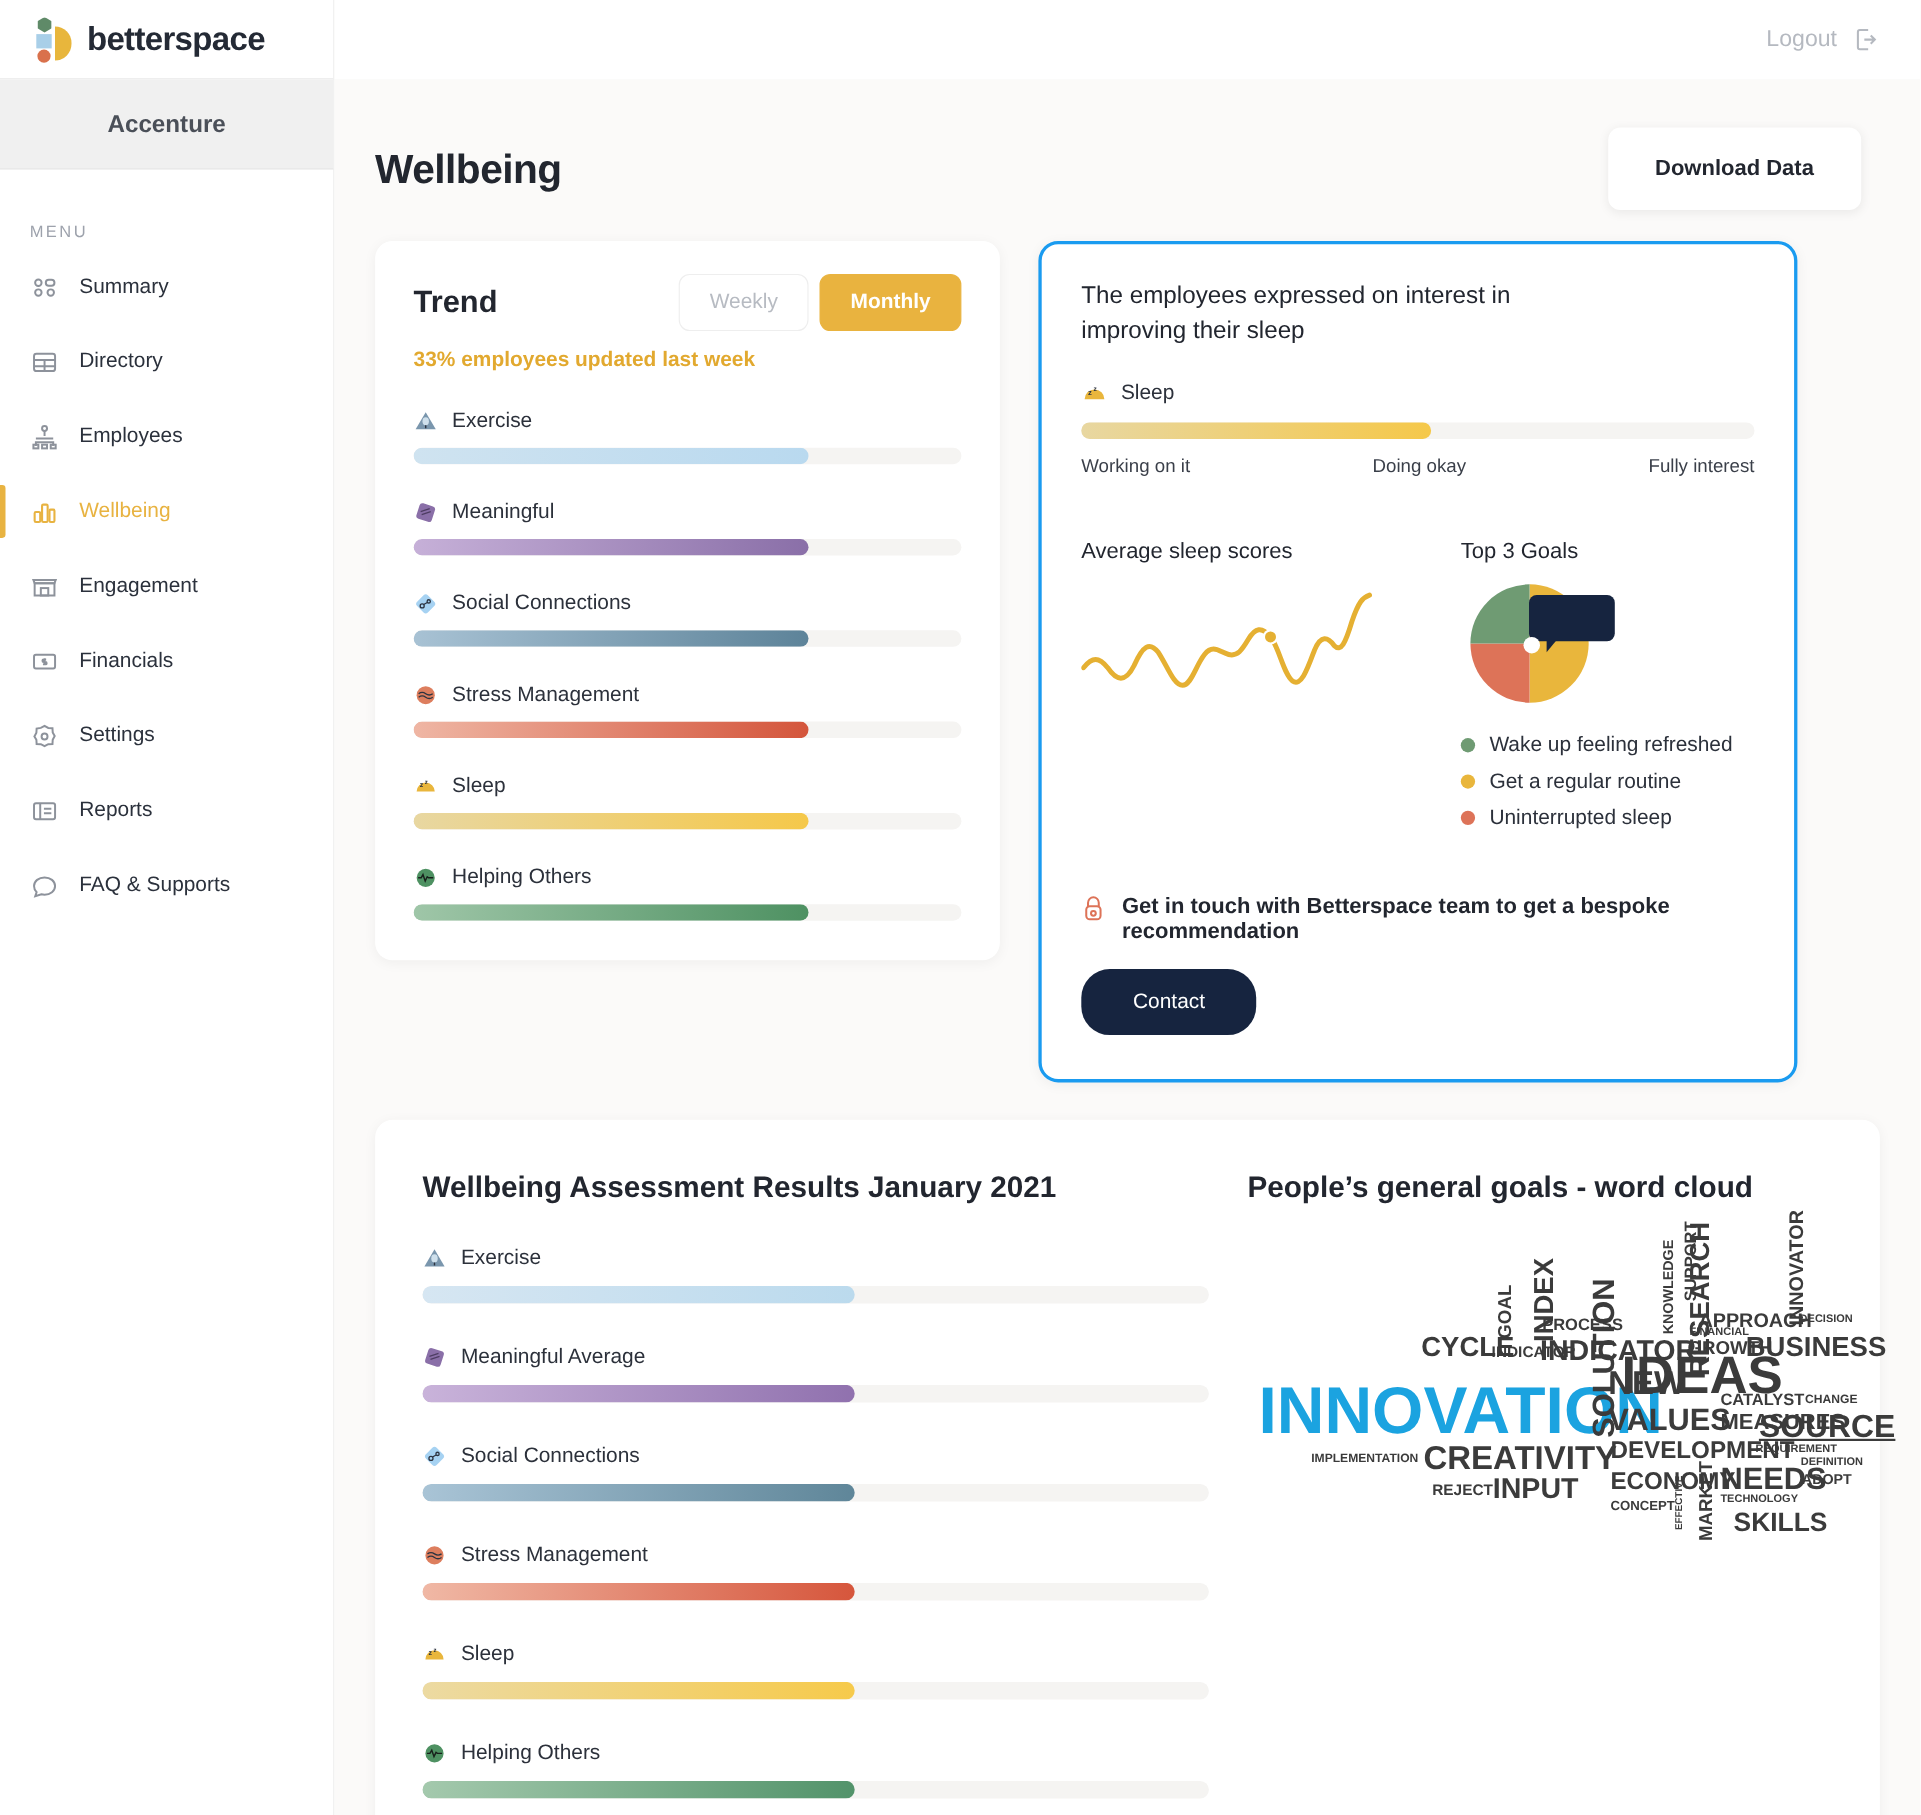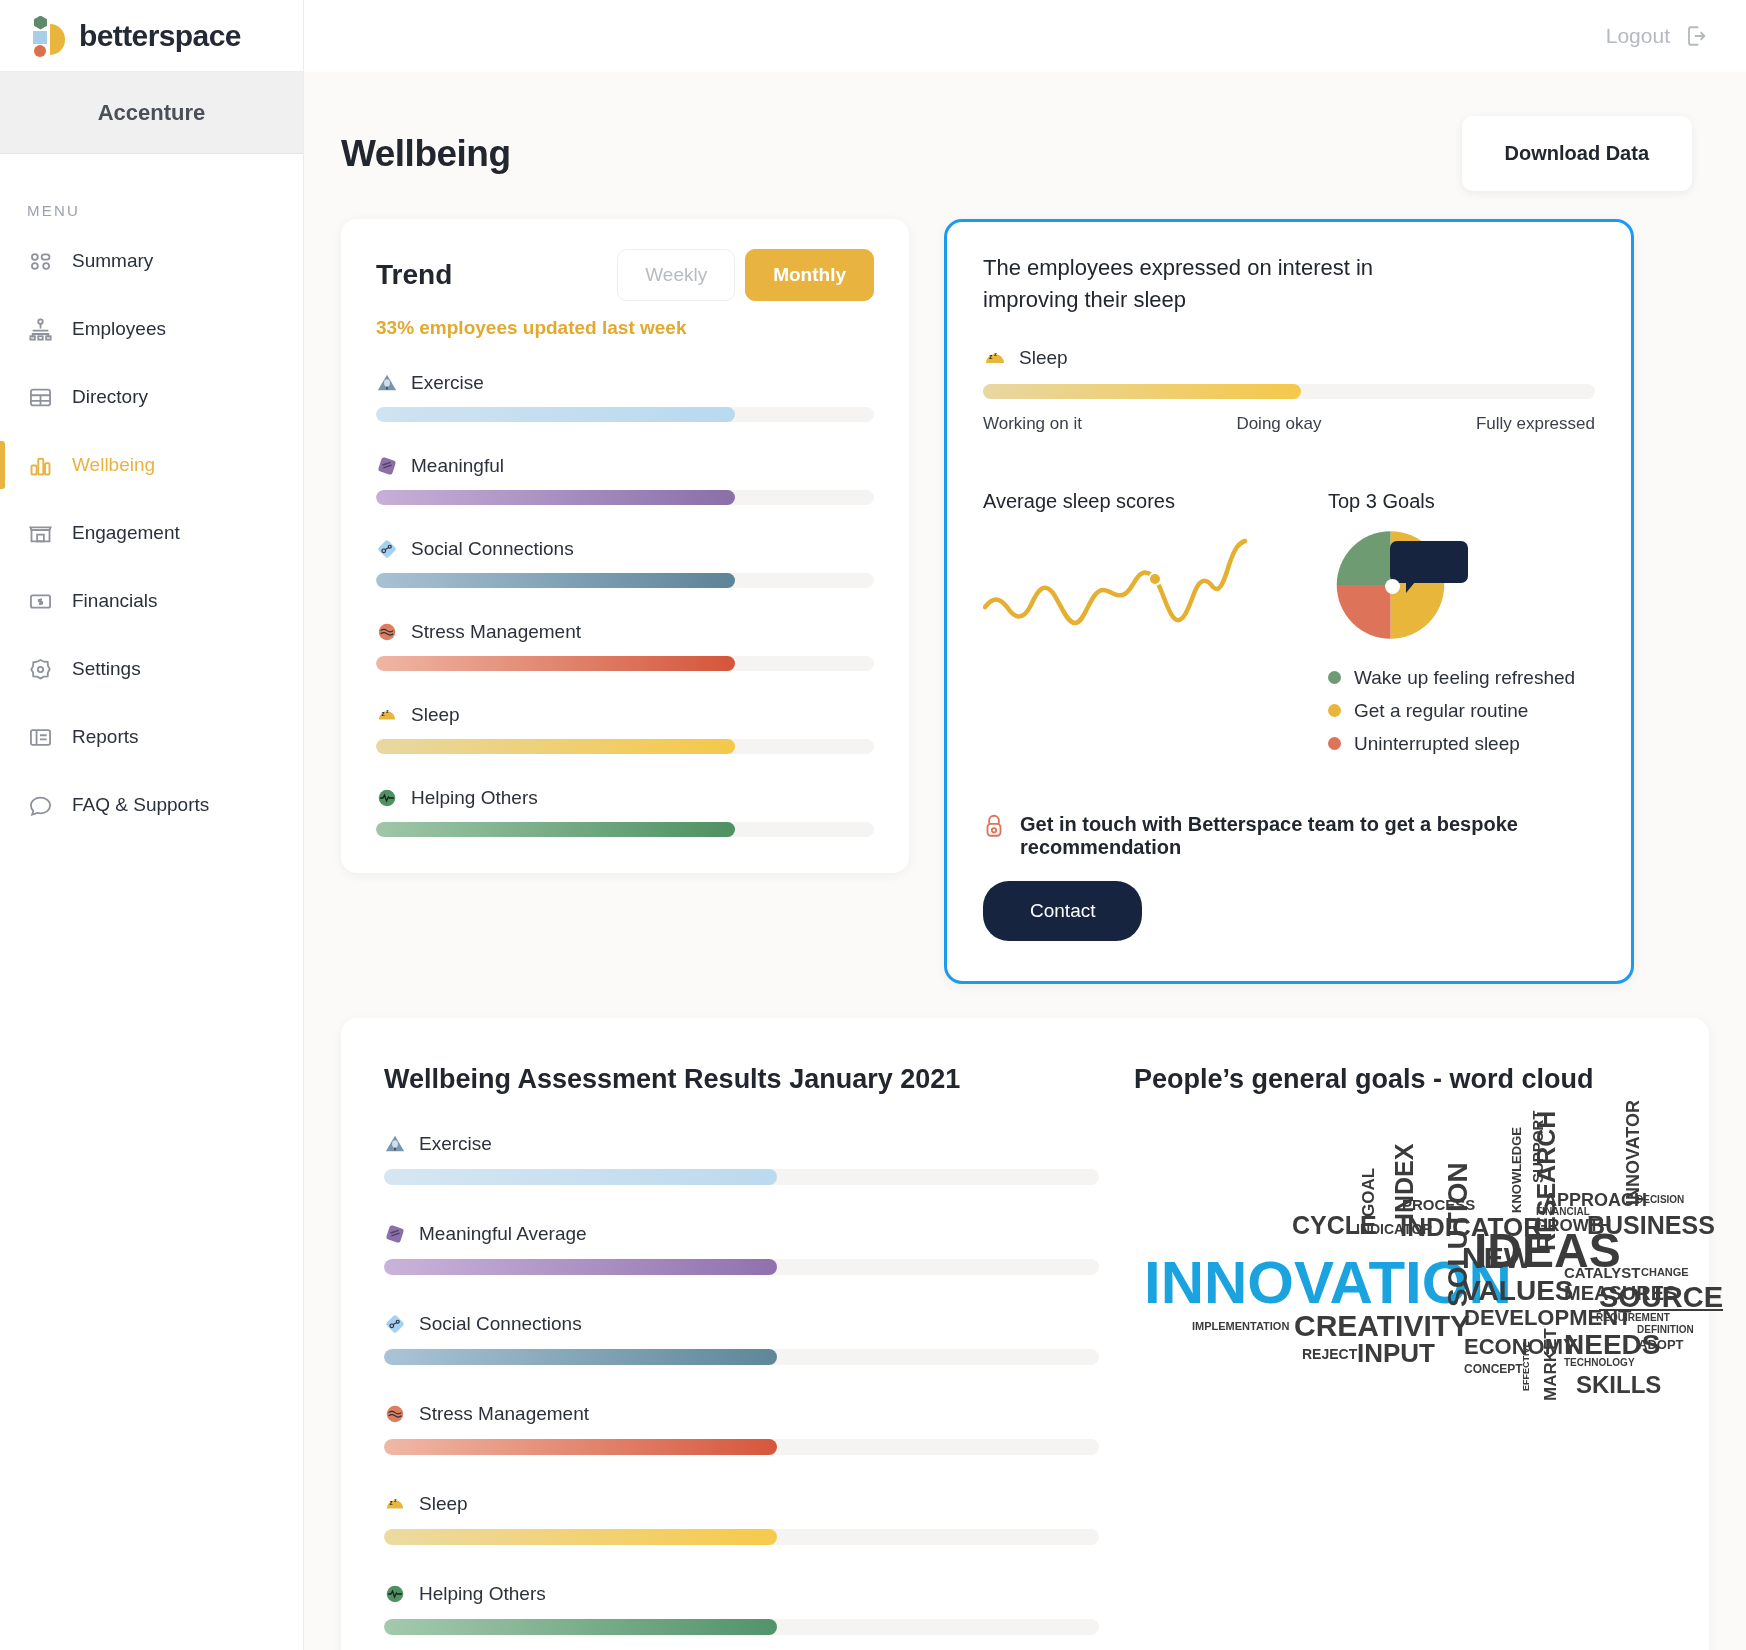--- a/index.html
+++ b/index.html
@@ -208,38 +208,38 @@
               <circle cx="7" cy="16" r="2.6"></circle>
               <circle cx="17" cy="16" r="2.6"></circle>
             </svg>
           </span>
         <span>Summary</span>
       </div>
 
       <div class="nav-item">
         <span class="nav-ico">
             <svg viewBox="0 0 24 24" fill="none" stroke="currentColor" stroke-width="1.6">
+              <rect x="3.5" y="5" width="17" height="14" rx="2"></rect>
+              <path d="M3.5 10h17M3.5 15h17M12 10v9"></path>
+            </svg>
+          </span>
+        <span>Directory</span>
+      </div>
+
+      <div class="nav-item">
+        <span class="nav-ico">
+            <svg viewBox="0 0 24 24" fill="none" stroke="currentColor" stroke-width="1.6">
               <circle cx="12" cy="5" r="2"></circle>
               <path d="M5 19v-3h14v3M12 7v4M5 13h14"></path>
               <rect x="3" y="18" width="4" height="3"></rect>
               <rect x="10" y="18" width="4" height="3"></rect>
               <rect x="17" y="18" width="4" height="3"></rect>
             </svg>
           </span>
         <span>Employees</span>
-      </div>
-
-      <div class="nav-item">
-        <span class="nav-ico">
-            <svg viewBox="0 0 24 24" fill="none" stroke="currentColor" stroke-width="1.6">
-              <rect x="3.5" y="5" width="17" height="14" rx="2"></rect>
-              <path d="M3.5 10h17M3.5 15h17M12 10v9"></path>
-            </svg>
-          </span>
-        <span>Directory</span>
       </div>
 
       <div class="nav-item active">
         <span class="nav-ico">
             <svg viewBox="0 0 24 24" fill="none" stroke="currentColor" stroke-width="1.7">
               <rect x="4" y="12" width="4.5" height="8" rx="1"></rect>
               <rect x="10" y="6" width="4.5" height="14" rx="1"></rect>
               <rect x="16" y="10" width="4" height="10" rx="1"></rect>
             </svg>
           </span>
@@ -418,21 +418,21 @@
                   <text x="11" y="9.5" font-size="6" font-family="Liberation Sans" font-weight="700" fill="#2c3340">z</text>
                 </svg></span>
             <span class="metric-name">Sleep</span>
           </div>
           <div class="sleep-track">
               <div class="fill" id="sleepfill" style="width: 52%; background: linear-gradient(90deg, rgb(232, 215, 161), rgb(245, 200, 74));"></div>
             </div>
           <div class="scale">
             <span>Working on it</span>
             <span>Doing okay</span>
-            <span>Fully expressed</span>
+            <span>Fully interest</span>
           </div>
         </div>
 
         <div class="panels">
           <div class="panel-l">
             <div class="panel-title">Average sleep scores</div>
             <div class="spark">
               <svg width="300" height="110" viewBox="0 0 300 110">
                 <path d="M2 72 C10 62 16 62 24 72 C32 84 40 86 48 70 C56 52 62 48 70 58 C78 70 84 88 92 88 C100 88 104 70 112 60 C120 50 126 58 134 60 C142 62 146 56 152 46 C158 36 164 34 172 44 C180 54 184 78 192 84 C200 90 206 72 212 56 C218 42 224 44 230 52 C236 58 240 50 246 30 C252 12 256 8 262 6" fill="none" stroke="#e5b032" stroke-width="4.5" stroke-linecap="round"></path>
                 <circle cx="172" cy="44" r="7" fill="#fff"></circle>

